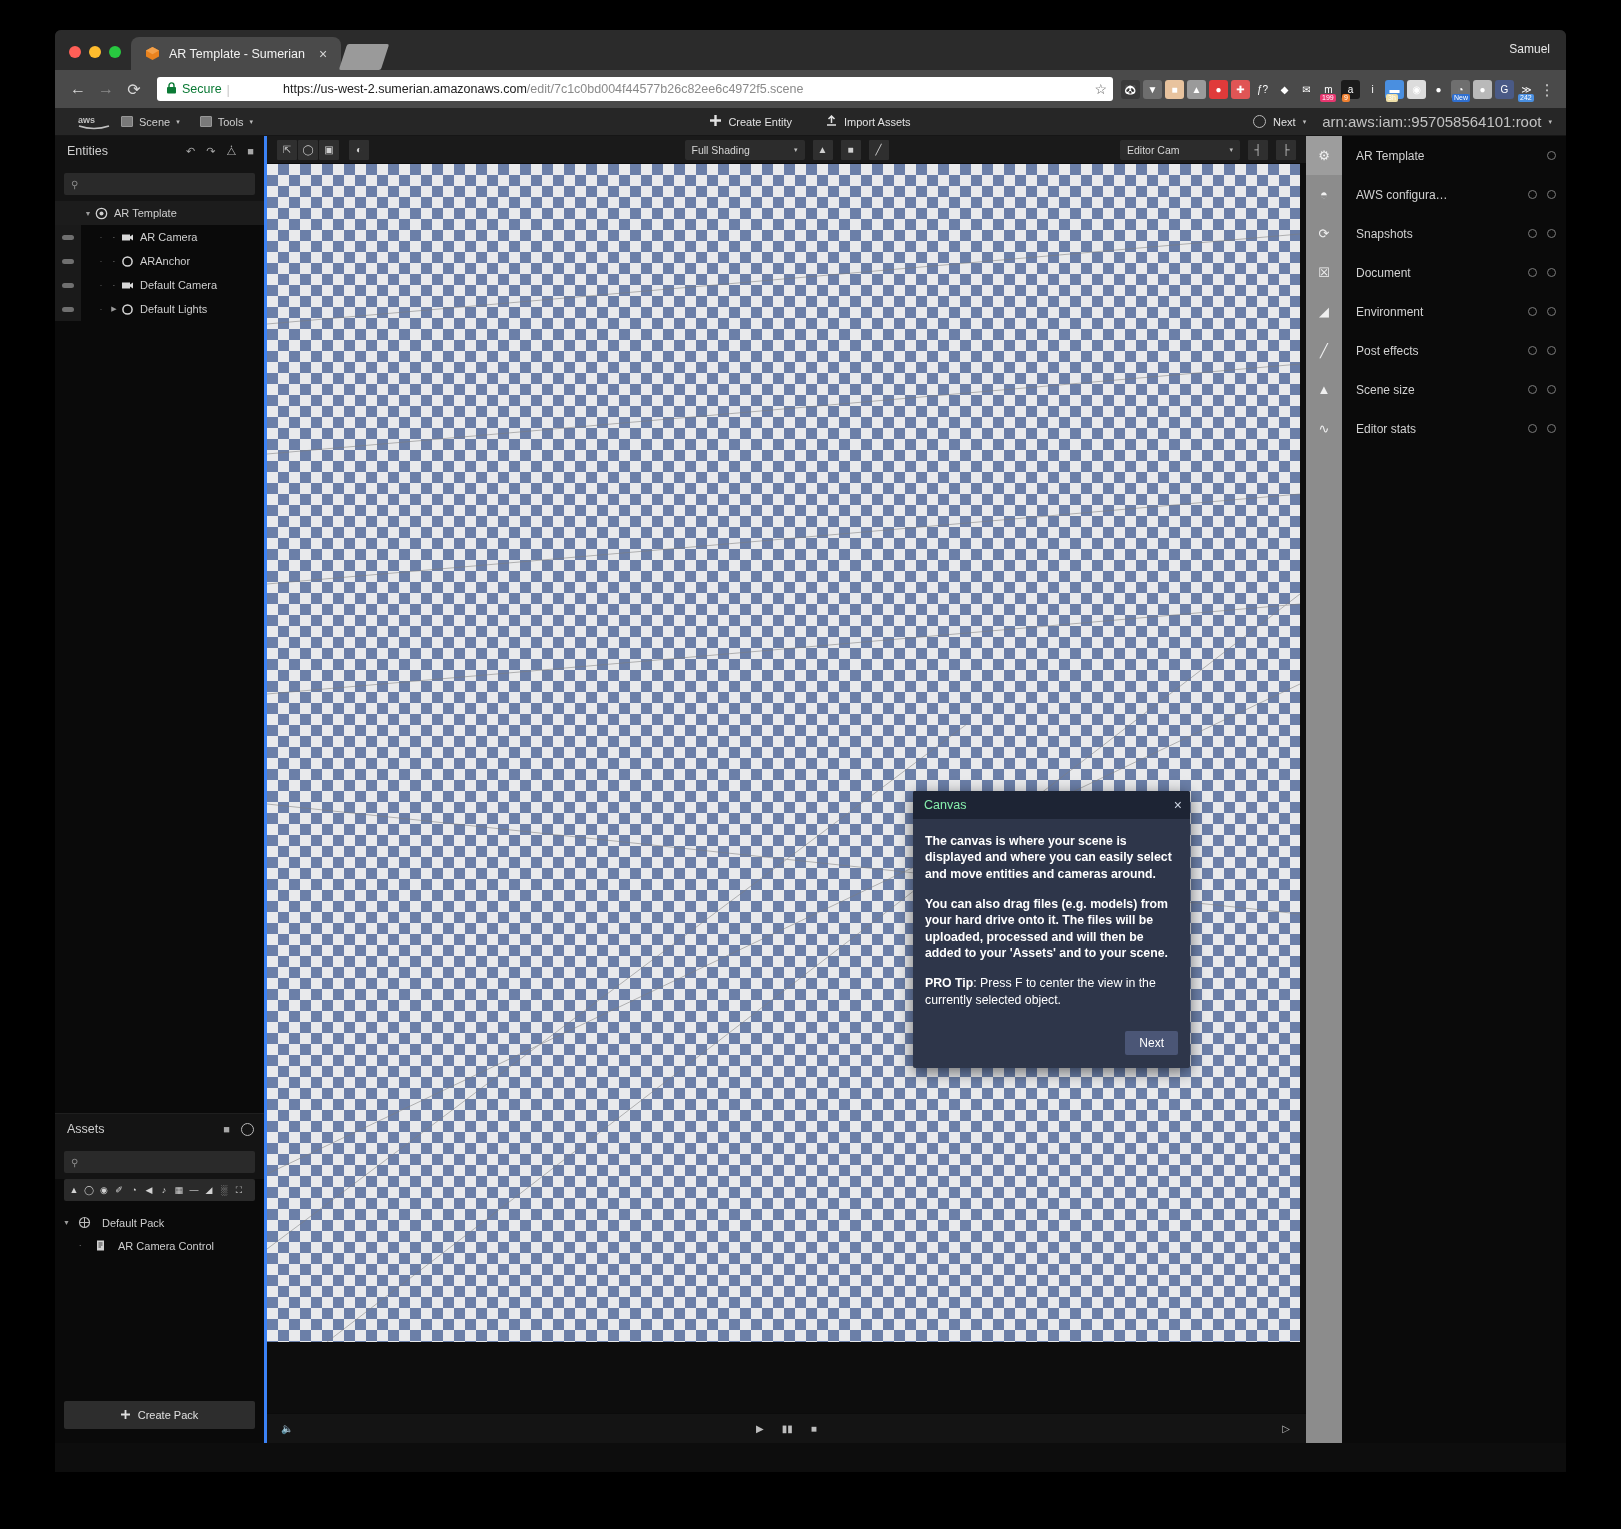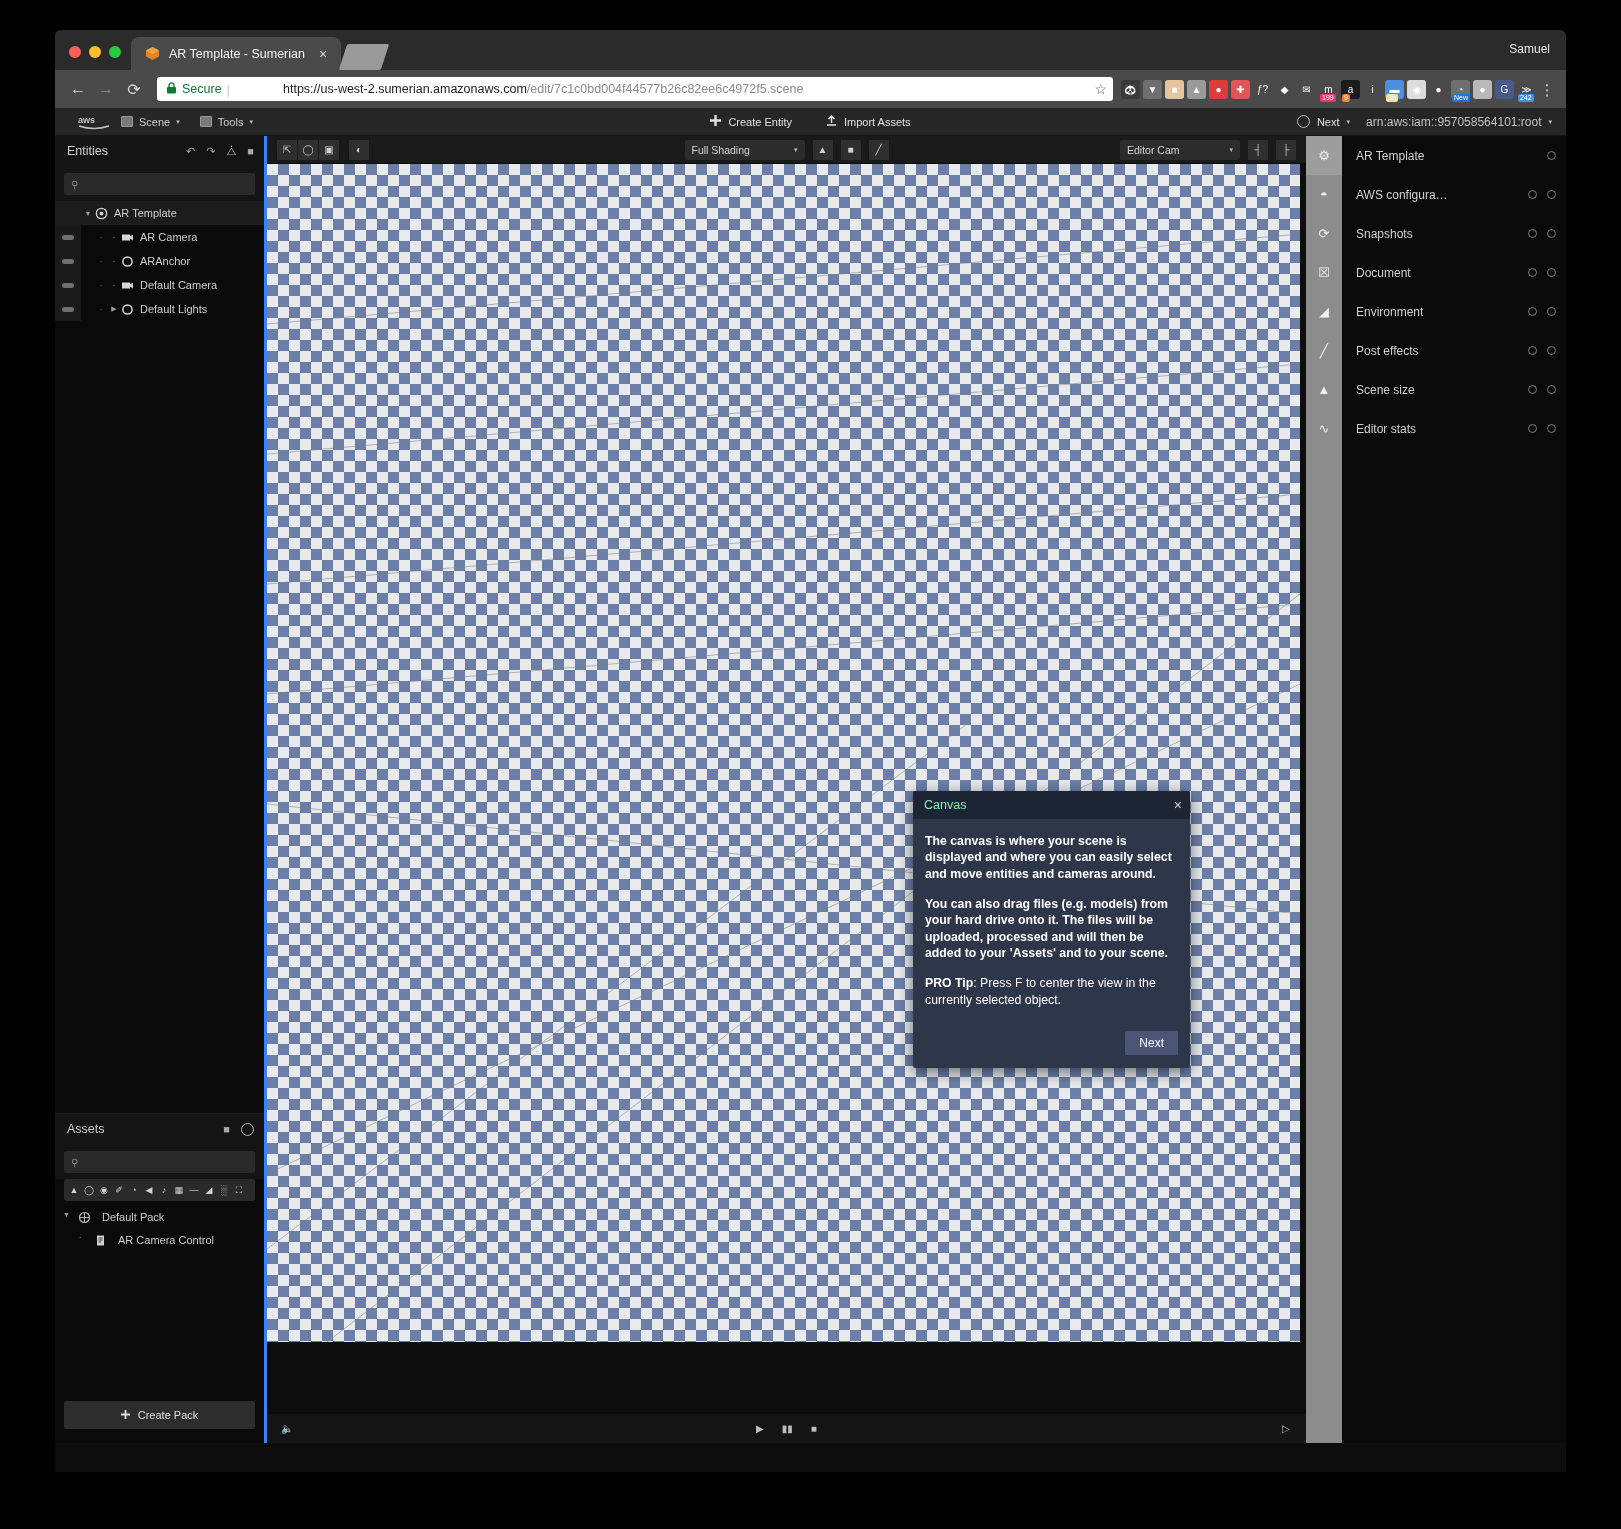--- a/index.html
+++ b/index.html
@@ -165,21 +165,21 @@
   }
   #topbar-right {
     margin-left: auto; display: flex; align-items: center; gap: 16px;
     padding-right: 14px;
   }
   .circ-icon {
     width: 13px; height: 13px; border-radius: 50%;
     border: 1px solid #b9b9b9; display: inline-block;
     position: relative; flex: 0 0 13px;
   }
-  #arn-label { color: #c2c2c2; font-size: 12px; }
+  #arn-label { color: #c2c2c2; font-size: 15px; }
 
   
   #app-body {
     position: relative;
     height: 1307px;
     display: flex;
   }
 
   
   #left-panel {
@@ -247,21 +247,21 @@
     background: #2a2a2a;
     margin: 0 9px 10px 9px;
     height: 22px; padding: 0 3px; border-radius: 2px;
   }
   .at-icon {
     width: 14px; height: 14px;
     display: flex; align-items: center; justify-content: center;
     color: #d2d2d2; font-size: 9px;
   }
   .asset-row {
-    display: flex; gap: 5px;
+    display: flex; align-items: center; gap: 5px;
     height: 23px; font-size: 11px; color: #cdcdcd;
     padding-left: 8px;
   }
   .asset-row.child { padding-left: 24px; }
   #create-pack-btn {
     margin: auto 9px 14px 9px;
     height: 28px; background: #2d2d2d; border-radius: 2px;
     display: flex; align-items: center; justify-content: center;
     gap: 8px; color: #e0e0e0; font-size: 11px;
   }

